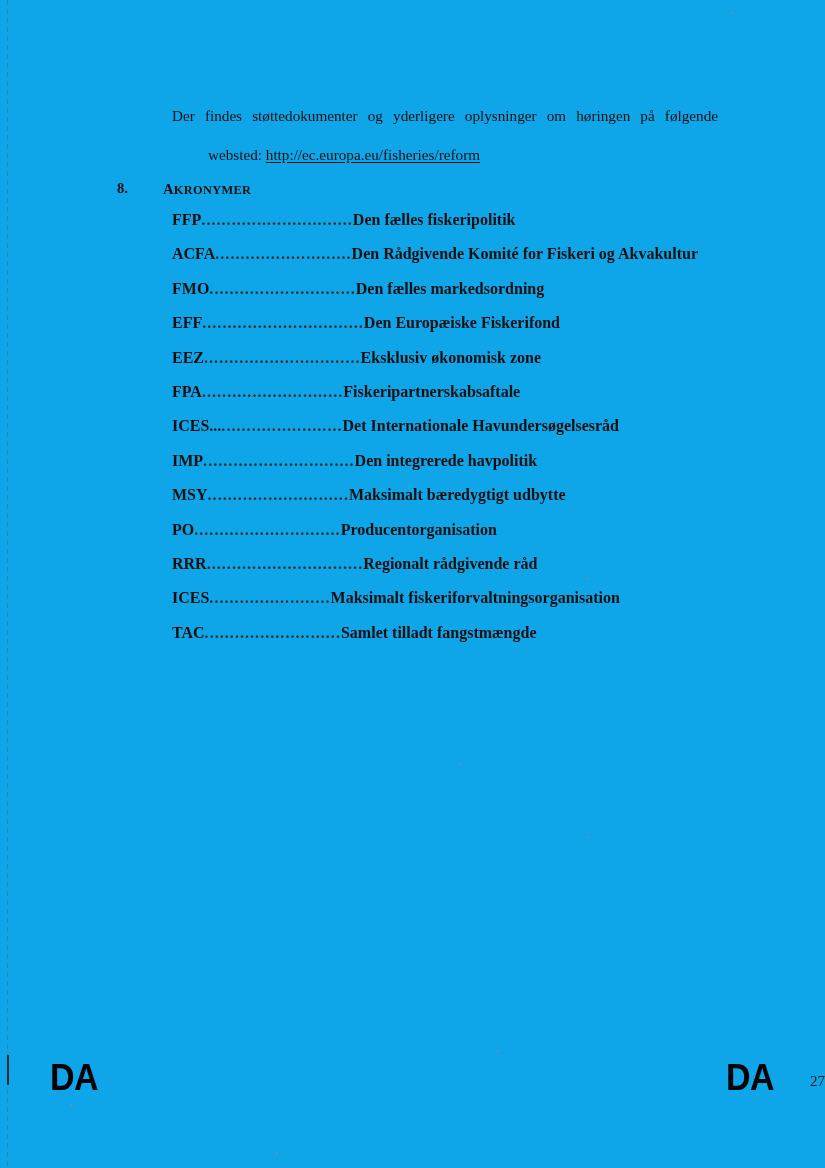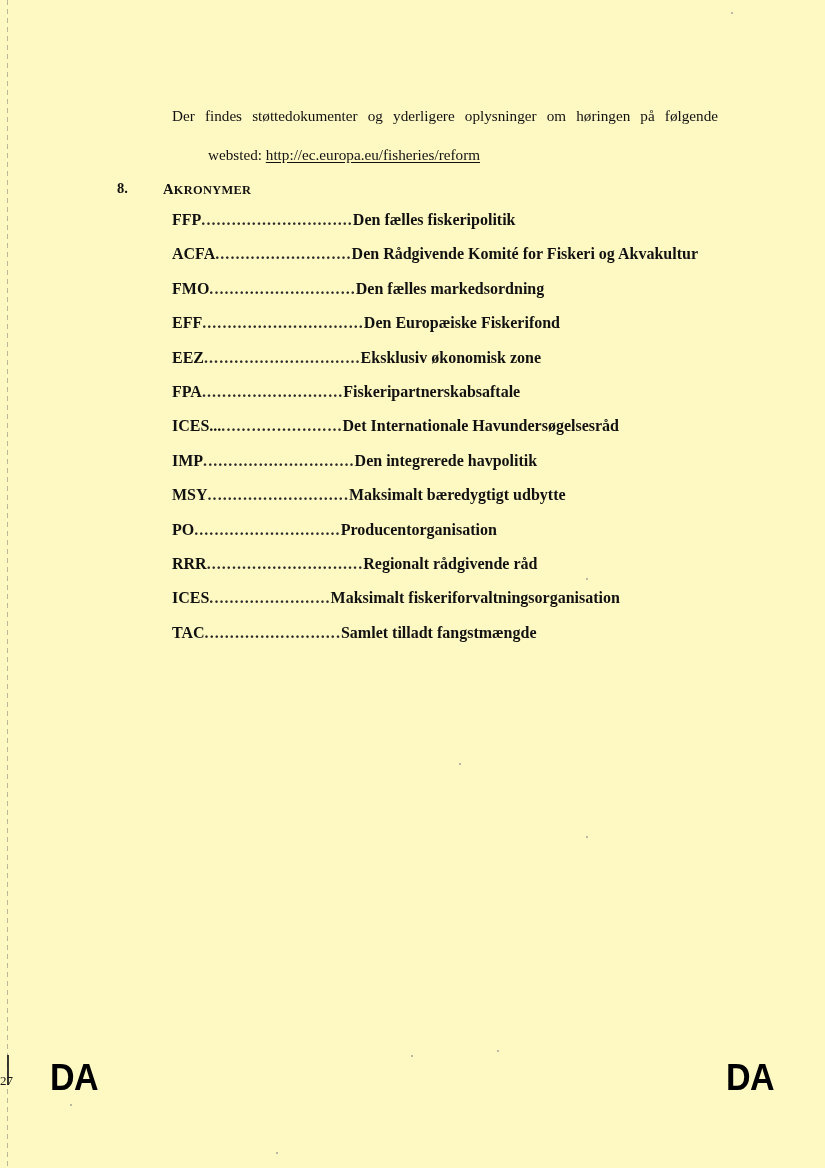--- a/index.html
+++ b/index.html
@@ -4,21 +4,21 @@
 <style>
   html, body {
     margin: 0;
     padding: 0;
     background: #ffffff;
   }
   .page {
     position: relative;
     width: 825px;
     height: 1168px;
-    background: #fef9c3;
+    background: #0ea5e9;
     overflow: hidden;
     font-family: "Liberation Serif", "DejaVu Serif", serif;
     color: #111111;
     -webkit-font-smoothing: antialiased;
   }
 
   
   .scan-line {
     position: absolute;
     left: 7px;
@@ -156,22 +156,22 @@
     letter-spacing: -0.5px;
     transform: scaleX(0.92);
     transform-origin: left top;
     color: #000000;
   }
   .footer-pageno {
     position: absolute;
     left: 0;
     top: 1073px;
     width: 825px;
-    text-align: left;
-    font-size: 13px;
+    text-align: right;
+    font-size: 15px;
     color: #1a1a1a;
   }
 </style>
 </head>
 <body>
 
 <div class="page">
 
   <div class="scan-line"></div>
   <div class="scan-line-dark"></div>

